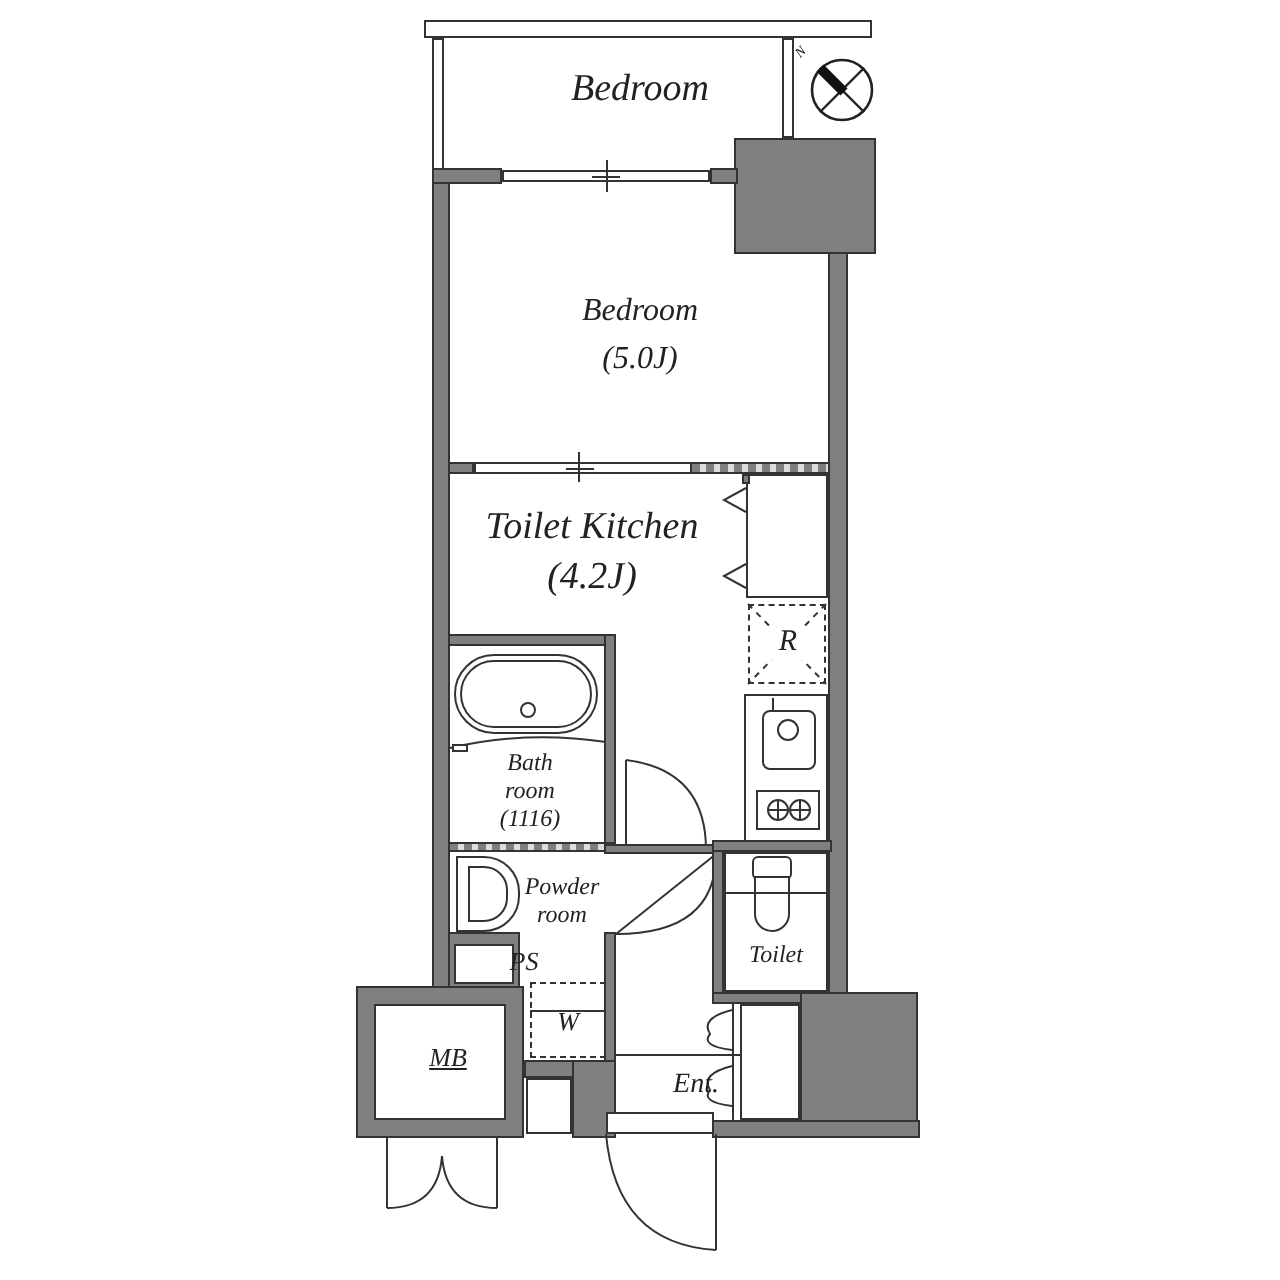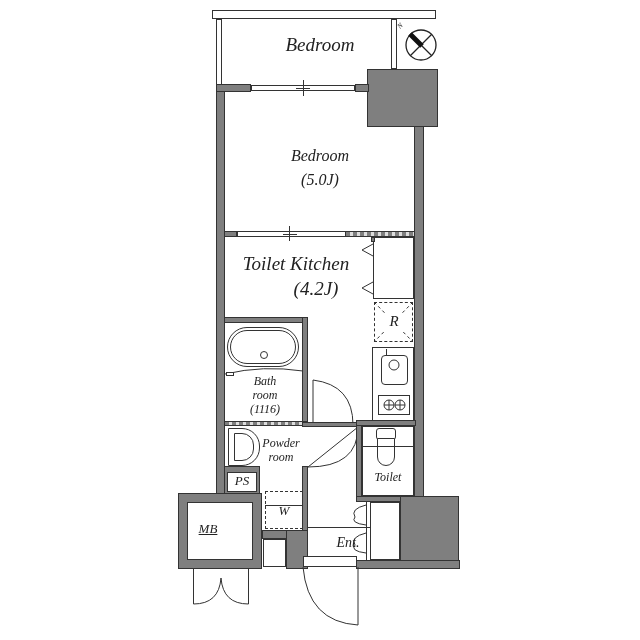--- a/index.html
+++ b/index.html
@@ -52,21 +52,21 @@
   <div class="wall" style="left:345px;top:231px;width:70px;height:6px;background:repeating-linear-gradient(90deg,#7f7f7f 0 4px,#ddd 4px 7px);"></div>
 
   <div class="box" style="left:373px;top:237px;width:41px;height:62px;"></div>
   <div class="wall" style="left:371px;top:237px;width:4px;height:5px;"></div>
   <svg style="left:360px;top:242px;" width="14" height="56" viewBox="0 0 14 56">
     <polyline points="13,2 2,8 13,14" fill="none" stroke="#333" stroke-width="1"></polyline>
     <polyline points="13,40 2,46 13,52" fill="none" stroke="#333" stroke-width="1"></polyline>
   </svg>
 
   <div class="label" style="left:226px;top:253px;width:140px;font-size:19px;">Toilet Kitchen</div>
-  <div class="label" style="left:226px;top:278px;width:140px;font-size:19px;padding-left:20px;">(4.2J)</div>
+  <div class="label" style="left:226px;top:278px;width:140px;font-size:19px;">(4.2J)</div>
 
   <div class="dash" style="left:374px;top:302px;width:39px;height:40px;"></div>
   <svg style="left:374px;top:302px;" width="39" height="40">
     <line x1="0" y1="0" x2="39" y2="40" stroke="#333" stroke-width="1" stroke-dasharray="3,3"></line>
     <line x1="39" y1="0" x2="0" y2="40" stroke="#333" stroke-width="1" stroke-dasharray="3,3"></line>
   </svg>
   <div class="label" style="left:384px;top:313px;width:20px;font-size:15px;background:#fff;">R</div>
 
   <div class="box" style="left:372px;top:347px;width:42px;height:74px;"></div>
   <div class="line" style="left:386px;top:349px;width:0;height:35px;border-left:1px dashed #333;"></div>
@@ -102,29 +102,29 @@
   <div class="wall" style="left:224px;top:421px;width:84px;height:5px;background:repeating-linear-gradient(90deg,#7f7f7f 0 4px,#ddd 4px 7px);"></div>
 
   <div class="box" style="left:228px;top:428px;width:32px;height:38px;border-radius:0 18px 18px 0;"></div>
   <div class="box" style="left:234px;top:433px;width:20px;height:28px;border-radius:0 12px 12px 0;"></div>
   <div class="label" style="left:256px;top:437px;width:50px;font-size:12px;font-style:italic;">Powder</div>
   <div class="label" style="left:256px;top:451px;width:50px;font-size:12px;">room</div>
 
   <div class="wall" style="left:302px;top:466px;width:6px;height:72px;"></div>
   <div class="wall" style="left:224px;top:466px;width:36px;height:30px;"></div>
   <div class="box" style="left:227px;top:472px;width:30px;height:20px;"></div>
-  <div class="label" style="left:227px;top:474px;width:30px;font-size:13px;">PS</div>
+  <div class="label" style="left:227px;top:474px;width:30px;font-size:13px;padding-left:20px;">PS</div>
 
   <div class="dash" style="left:265px;top:491px;width:38px;height:38px;"></div>
   <div class="line" style="left:265px;top:505px;width:38px;height:0;border-top:1.5px dashed #333;"></div>
   <div class="label" style="left:270px;top:504px;width:28px;font-size:13px;">W</div>
 
   <div class="wall" style="left:178px;top:493px;width:84px;height:76px;"></div>
   <div class="box" style="left:187px;top:502px;width:66px;height:58px;"></div>
-  <div class="label" style="left:183px;top:522px;width:50px;font-size:13px;text-decoration:underline;">MB</div>
+  <div class="label" style="left:199px;top:522px;width:50px;font-size:13px;text-decoration:underline;">MB</div>
   <svg style="left:193px;top:568px;" width="56" height="38" viewBox="0 0 56 38">
     <line x1="0.5" y1="0" x2="0.5" y2="36" stroke="#333"></line>
     <line x1="55.5" y1="0" x2="55.5" y2="36" stroke="#333"></line>
     <path d="M0.5,36 Q26,36 28,10" fill="none" stroke="#333"></path>
     <path d="M55.5,36 Q30,36 28,10" fill="none" stroke="#333"></path>
   </svg>
 
   <div class="wall" style="left:262px;top:530px;width:46px;height:9px;"></div>
   <div class="box" style="left:263px;top:539px;width:23px;height:28px;"></div>
   <div class="wall" style="left:286px;top:530px;width:22px;height:39px;"></div>

